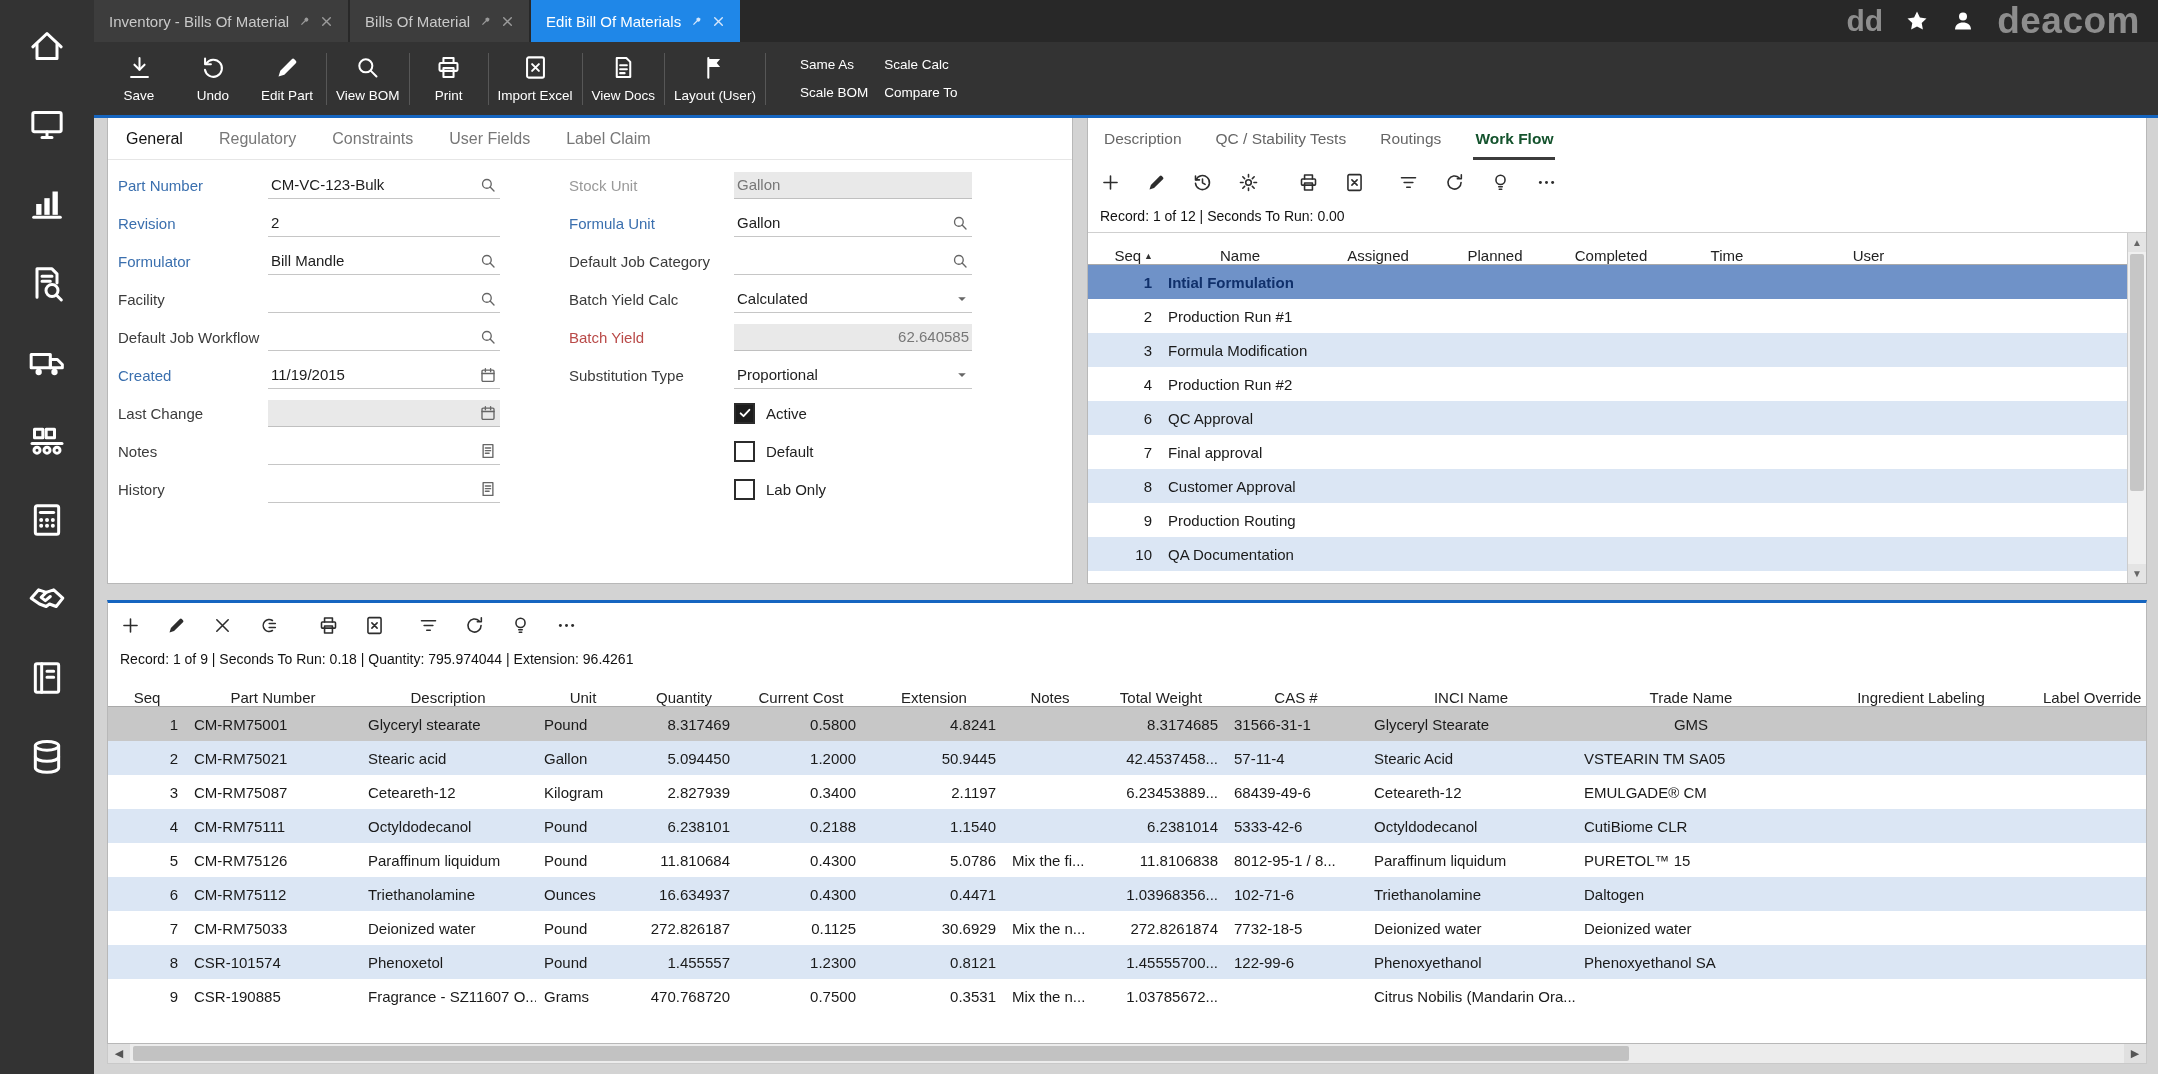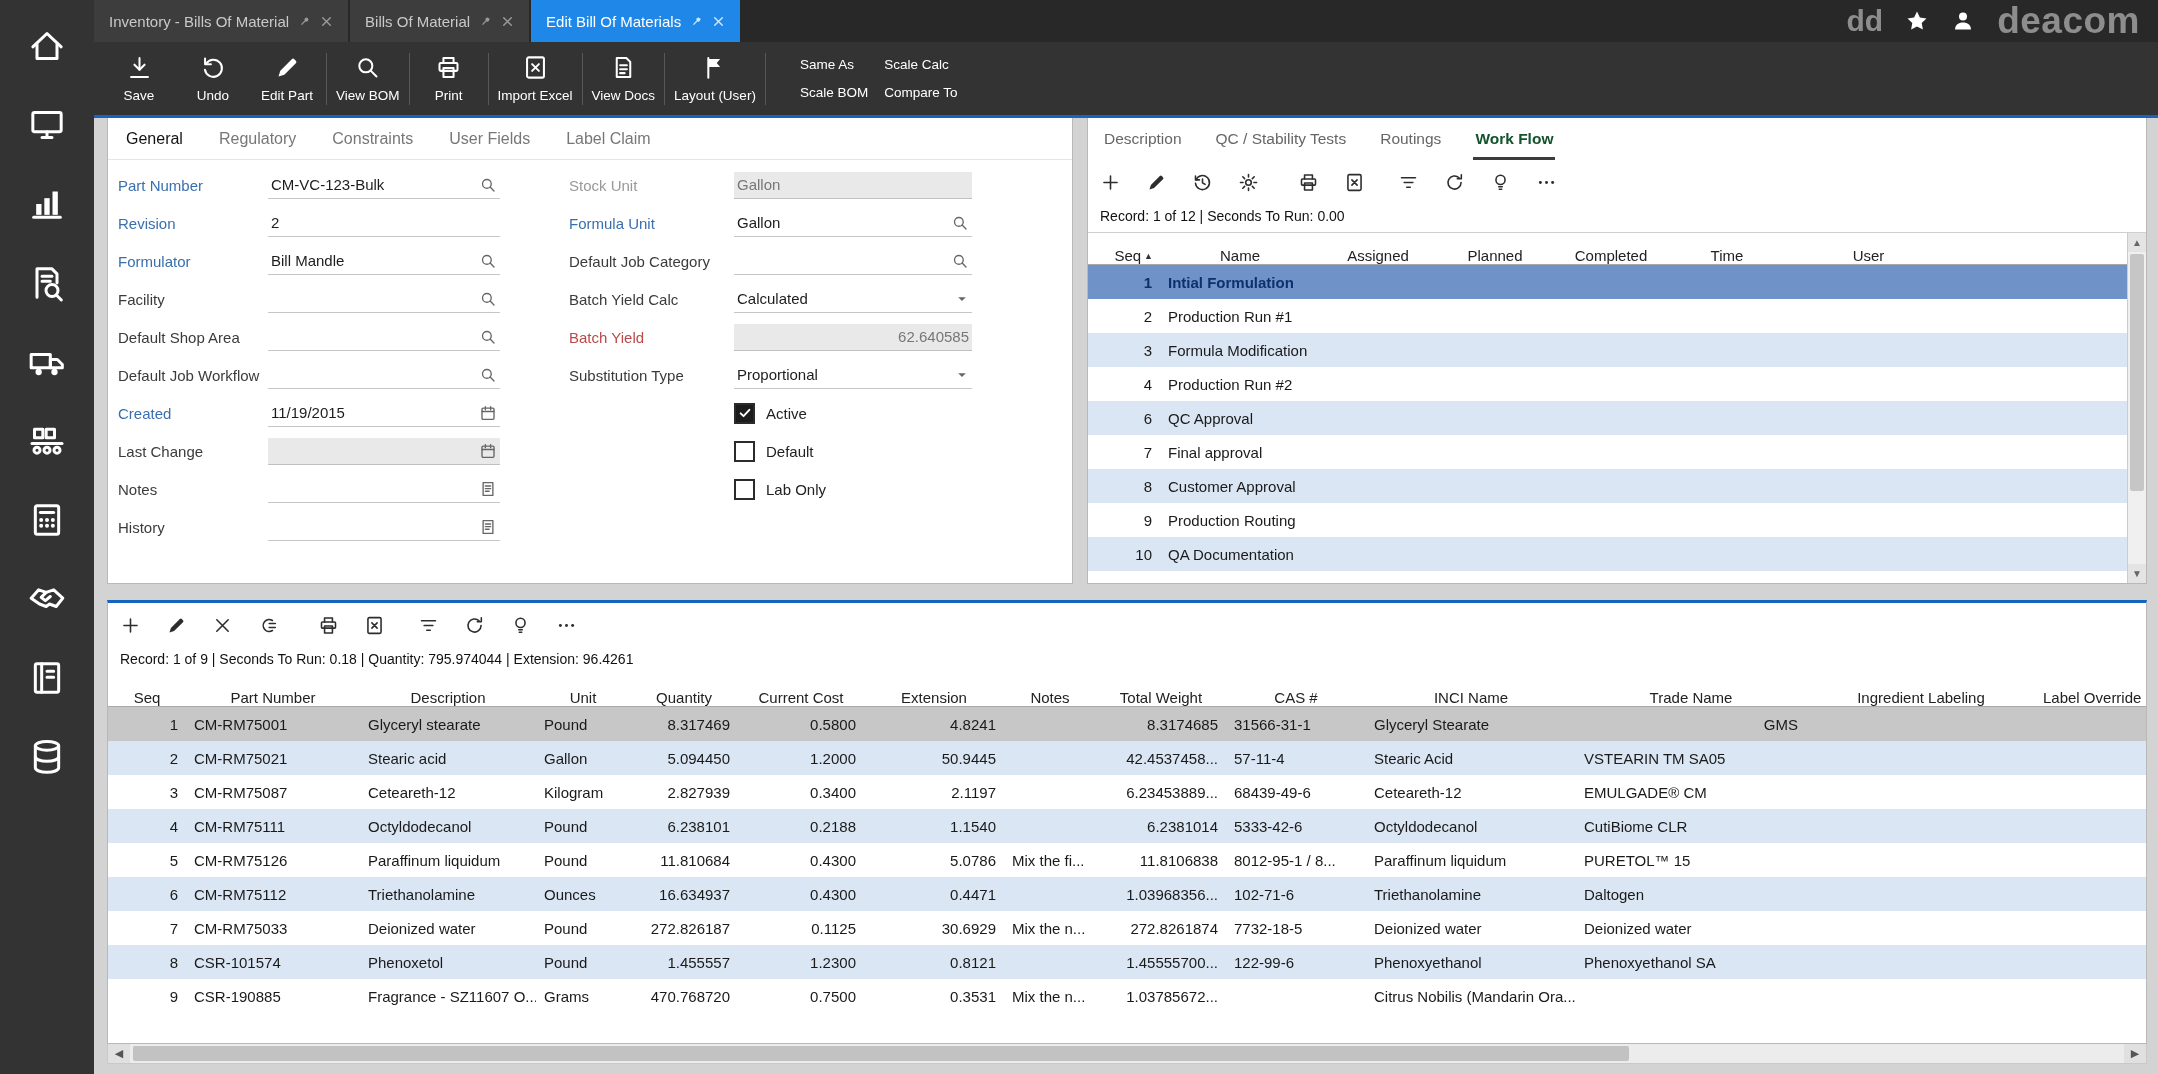--- a/index.html
+++ b/index.html
@@ -416,32 +416,20 @@
       <span class="fvalue"></span>
                     <span class="icon f-icon">
                       <svg viewBox="0 0 24 24">
                         <circle stroke="currentColor" fill="none" stroke-width="1.8" stroke-linecap="round" stroke-linejoin="round" cx="10.5" cy="10.5" r="5.8"></circle>
                         <path stroke="currentColor" fill="none" stroke-width="1.8" stroke-linecap="round" stroke-linejoin="round" d="M14.8 14.8l5.2 5.2"></path>
                       </svg>
                     </span>
     </div>
                 </div>
                 <div class="frow">
-    <label class="flabel ">Default Shop Area</label>
-    <div class="fctrl">
-      <span class="fvalue"></span>
-                    <span class="icon f-icon">
-                      <svg viewBox="0 0 24 24">
-                        <circle stroke="currentColor" fill="none" stroke-width="1.8" stroke-linecap="round" stroke-linejoin="round" cx="10.5" cy="10.5" r="5.8"></circle>
-                        <path stroke="currentColor" fill="none" stroke-width="1.8" stroke-linecap="round" stroke-linejoin="round" d="M14.8 14.8l5.2 5.2"></path>
-                      </svg>
-                    </span>
-    </div>
-                </div>
-                <div class="frow">
     <label class="flabel ">Default Job Workflow</label>
     <div class="fctrl">
       <span class="fvalue"></span>
                     <span class="icon f-icon">
                       <svg viewBox="0 0 24 24">
                         <circle stroke="currentColor" fill="none" stroke-width="1.8" stroke-linecap="round" stroke-linejoin="round" cx="10.5" cy="10.5" r="5.8"></circle>
                         <path stroke="currentColor" fill="none" stroke-width="1.8" stroke-linecap="round" stroke-linejoin="round" d="M14.8 14.8l5.2 5.2"></path>
                       </svg>
                     </span>
     </div>
@@ -856,21 +844,21 @@
                 <div class="g-cell" style="width:174px;flex:none;text-align:left">CM-RM75001</div>
                 <div class="g-cell" style="width:176px;flex:none;text-align:left">Glyceryl stearate</div>
                 <div class="g-cell" style="width:94px;flex:none;text-align:left">Pound</div>
                 <div class="g-cell" style="width:108px;flex:none;text-align:right">8.317469</div>
                 <div class="g-cell" style="width:126px;flex:none;text-align:right">0.5800</div>
                 <div class="g-cell" style="width:140px;flex:none;text-align:right">4.8241</div>
                 <div class="g-cell" style="width:92px;flex:none;text-align:left"></div>
                 <div class="g-cell" style="width:130px;flex:none;text-align:right">8.3174685</div>
                 <div class="g-cell" style="width:140px;flex:none;text-align:left">31566-31-1</div>
                 <div class="g-cell" style="width:210px;flex:none;text-align:left">Glyceryl Stearate</div>
-                <div class="g-cell" style="width:230px;flex:none;text-align:right">GMS</div>
+                <div class="g-cell" style="width:230px;flex:none;text-align:center">GMS</div>
                 <div class="g-cell" style="width:230px;flex:none;text-align:left"></div>
                 <div class="g-cell" style="flex:1;min-width:0;text-align:left"></div>
               </div>
               <div class="g-row alt">
                 <div class="g-cell" style="width:78px;flex:none;text-align:right">2</div>
                 <div class="g-cell" style="width:174px;flex:none;text-align:left">CM-RM75021</div>
                 <div class="g-cell" style="width:176px;flex:none;text-align:left">Stearic acid</div>
                 <div class="g-cell" style="width:94px;flex:none;text-align:left">Gallon</div>
                 <div class="g-cell" style="width:108px;flex:none;text-align:right">5.094450</div>
                 <div class="g-cell" style="width:126px;flex:none;text-align:right">1.2000</div>

